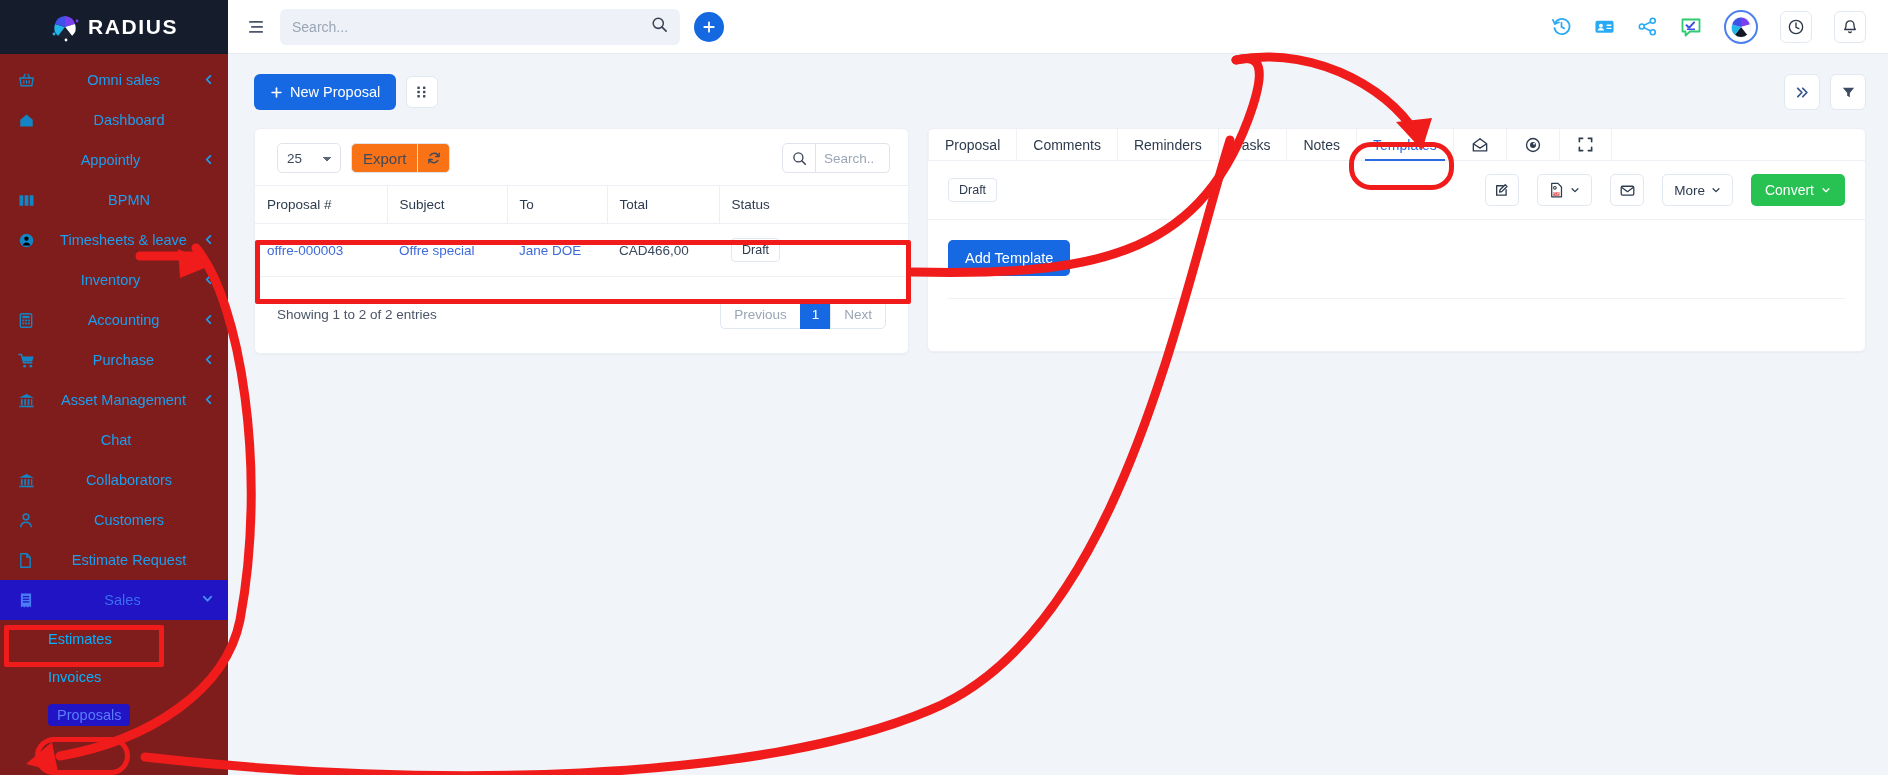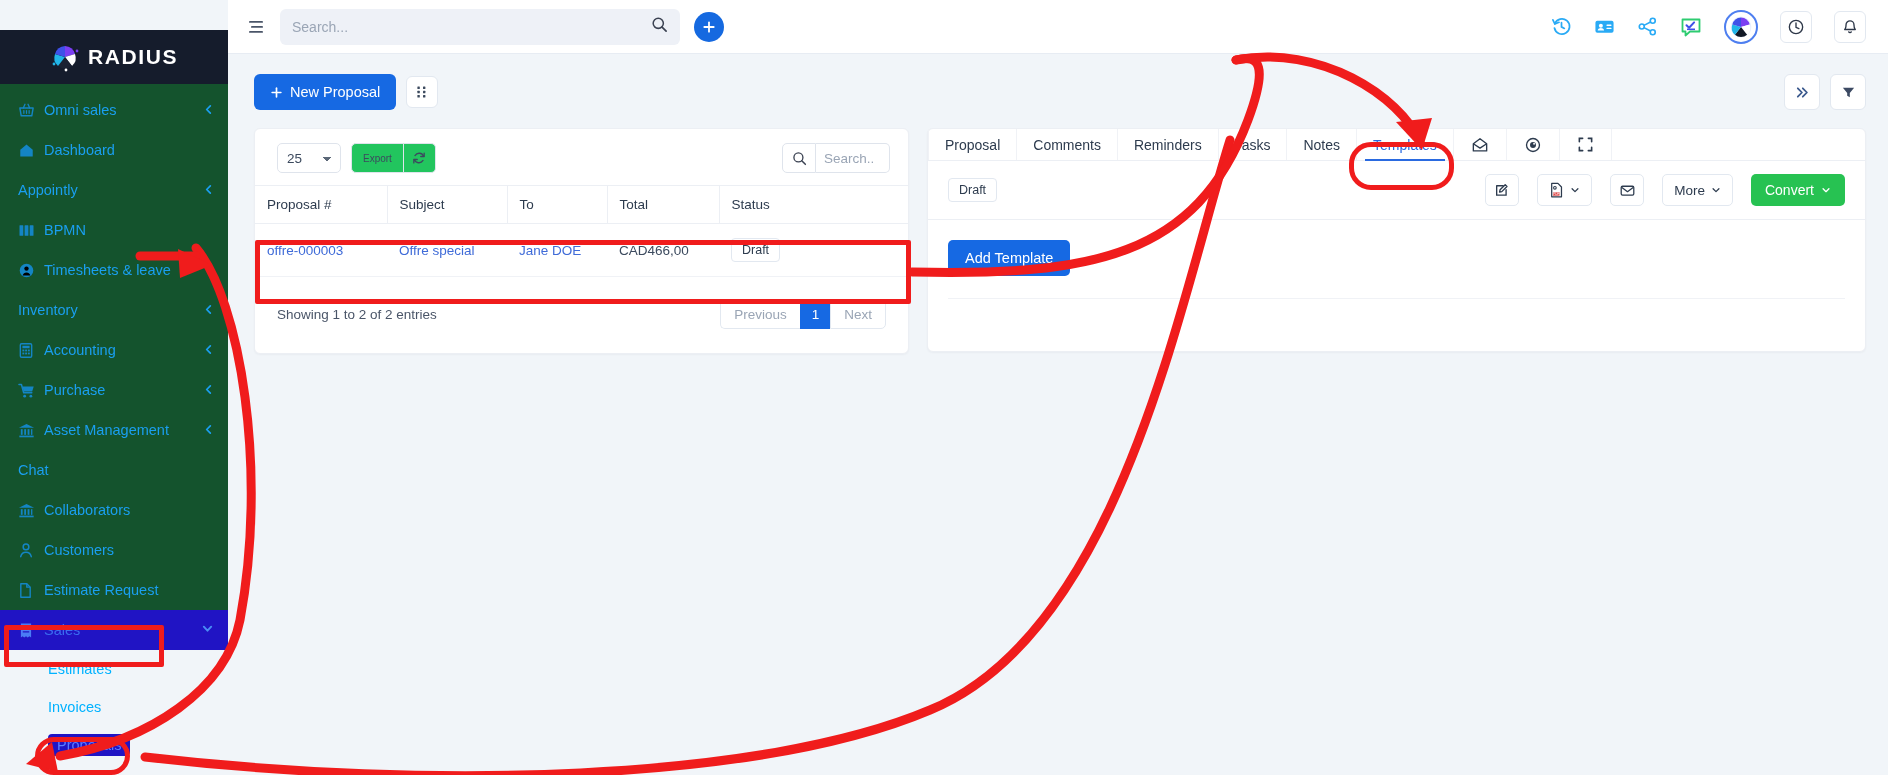--- a/index.html
+++ b/index.html
@@ -6,26 +6,25 @@
   html, body {
     width: 1888px; height: 775px;
     font-family: "Liberation Sans", sans-serif;
     background: #f1f5f9;
     overflow: hidden;
   }
   .app { position: relative; width: 1888px; height: 775px; display: flex; }
 
   
   .sidebar {
-    width: 228px; height: 620px;
-    background: #14532d;
+    width: 228px; height: 775px;
+    background: #7f1d1d;
     flex: 0 0 228px;
     position: relative;
     z-index: 3;
-    margin-top: 30px;
   }
   .logo-bar {
     height: 54px; background: #151c2c;
     display: flex; align-items: center; justify-content: center;
     gap: 8px;
   }
   .logo-mark { width: 30px; height: 30px; position: relative; }
   .logo-text {
     color: #ffffff; font-size: 21px; font-weight: bold; letter-spacing: 1.6px;
   }
@@ -33,21 +32,21 @@
   .nav-item {
     display: flex; align-items: center;
     height: 40px; padding: 0 14px 0 18px;
     color: #1a9ff0; font-size: 14.5px;
     cursor: pointer; position: relative;
   }
   .nav-item .ico {
     width: 26px; flex: 0 0 26px; display: flex; align-items: center;
     color: #1485c4; font-size: 15px;
   }
-  .nav-item .lbl { flex: 1 1 auto; white-space: nowrap; }
+  .nav-item .lbl { flex: 1 1 auto; white-space: nowrap; text-align: center; }
   .nav-item .chev { color: #1a9ff0; font-size: 13px; font-weight: bold; }
   .nav-item.no-ico { padding-left: 18px; }
   .nav-item.active {
     background: #2014c4;
   }
   .nav-item.active .lbl { color: #3a6df0; }
   .sub-item {
     height: 38px; display: flex; align-items: center;
     padding-left: 48px; color: #00b2ff; font-size: 14.5px; cursor: pointer;
   }
@@ -132,23 +131,23 @@
     font-family: "Liberation Sans", sans-serif; cursor: pointer;
     appearance: none;
     background-image: linear-gradient(45deg, transparent 50%, #5c6878 50%),
                       linear-gradient(135deg, #5c6878 50%, transparent 50%);
     background-position: calc(100% - 13px) 13px, calc(100% - 8px) 13px;
     background-size: 5px 5px, 5px 5px; background-repeat: no-repeat;
     min-width: 64px;
   }
   .grp { display: flex; margin-left: 10px; }
   .grp > * {
-    height: 30px; border: 1px solid #dfe4ec; background: #22c55e;
+    height: 30px; border: 1px solid #dfe4ec; background: #f97316;
     display: flex; align-items: center; justify-content: center;
-    font-size: 10px; color: #3c4a5e; padding: 0 11px; cursor: pointer;
+    font-size: 15px; color: #3c4a5e; padding: 0 11px; cursor: pointer;
     font-family: "Liberation Sans", sans-serif;
   }
   .grp > *:first-child { border-radius: 5px 0 0 5px; }
   .grp > *:last-child { border-radius: 0 5px 5px 0; border-left: 0; width: 32px; padding: 0; }
   .tbl-search { margin-left: auto; display: flex; }
   .tbl-search .sbtn {
     width: 34px; height: 30px; border: 1px solid #dfe4ec; border-radius: 5px 0 0 5px;
     display: flex; align-items: center; justify-content: center; color: #4a5568;
     background: #fff; cursor: pointer;
   }

